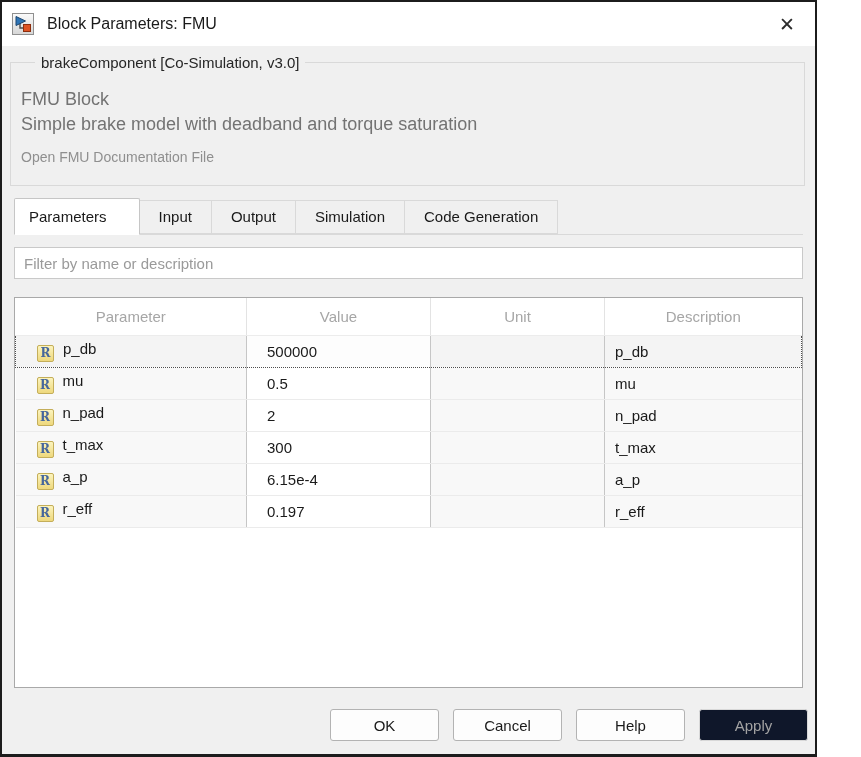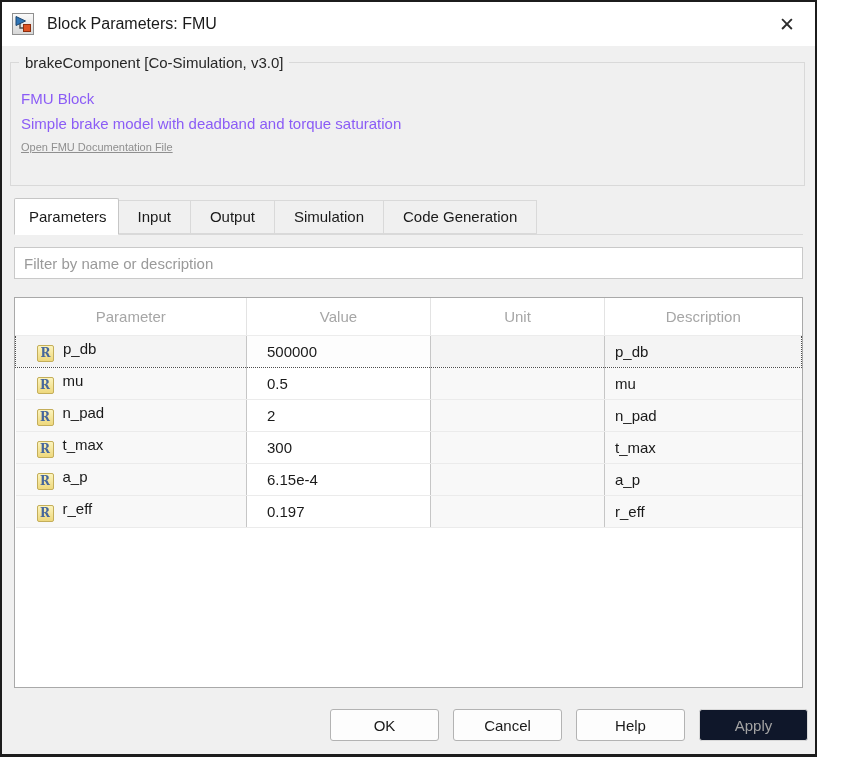--- a/index.html
+++ b/index.html
@@ -31,50 +31,50 @@
 
   
   .groupbox {
     position: relative;
     margin: 16px 10px 0 8px;
     border: 1px solid #d9d9d9;
     padding: 26px 12px 16px 10px;
     height: 124px;
   }
   .groupbox-legend {
-    position: absolute; top: -10px; left: 8px;
+    position: absolute; top: -10px; left: 24px;
     background: #f0f0f0; padding: 0 6px;
     font-size: 15px; color: #262626; line-height: 19px;
   }
-  .fmu-line { font-size: 15px; color: #8b5cf6; line-height: 20px; }
+  .fmu-line { font-size: 18px; color: #737373; line-height: 20px; }
   .fmu-line + .fmu-line { margin-top: 5px; }
   .doc-link {
-    display: inline-block; margin-top: 7px;
-    font-size: 11px; color: #8f8f8f;
-    text-decoration: underline; cursor: pointer;
+    display: inline-block; margin-top: 15px;
+    font-size: 14px; color: #8f8f8f;
+    cursor: pointer;
   }
 
   
   .tabbar {
     display: flex; align-items: flex-end;
     margin: 12px 12px 0;
     border-bottom: 1px solid #d9d9d9;
   }
   .tab {
     background: #f0f0f0;
     border: 1px solid #d9d9d9; border-left: none;
     padding: 7px 19px 8px;
     font-size: 15px; color: #1a1a1a;
     cursor: pointer; white-space: nowrap;
   }
   .tab.active {
     background: #ffffff;
     border: 1px solid #c6c6c6; border-bottom: 1px solid #ffffff;
     margin-bottom: -1px;
-    padding: 9px 11px 9px 14px;
+    padding: 9px 32px 9px 14px;
     border-top-left-radius: 2px; border-top-right-radius: 2px;
   }
 
   
   .filter-wrap { margin: 12px 12px 0; }
   .filter-input {
     width: 100%; height: 28px;
     border: 1px solid #c9c9c9; background: #ffffff;
     font-size: 15px; color: #1a1a1a; padding: 15px 9px;
     font-family: "Liberation Sans", sans-serif;

